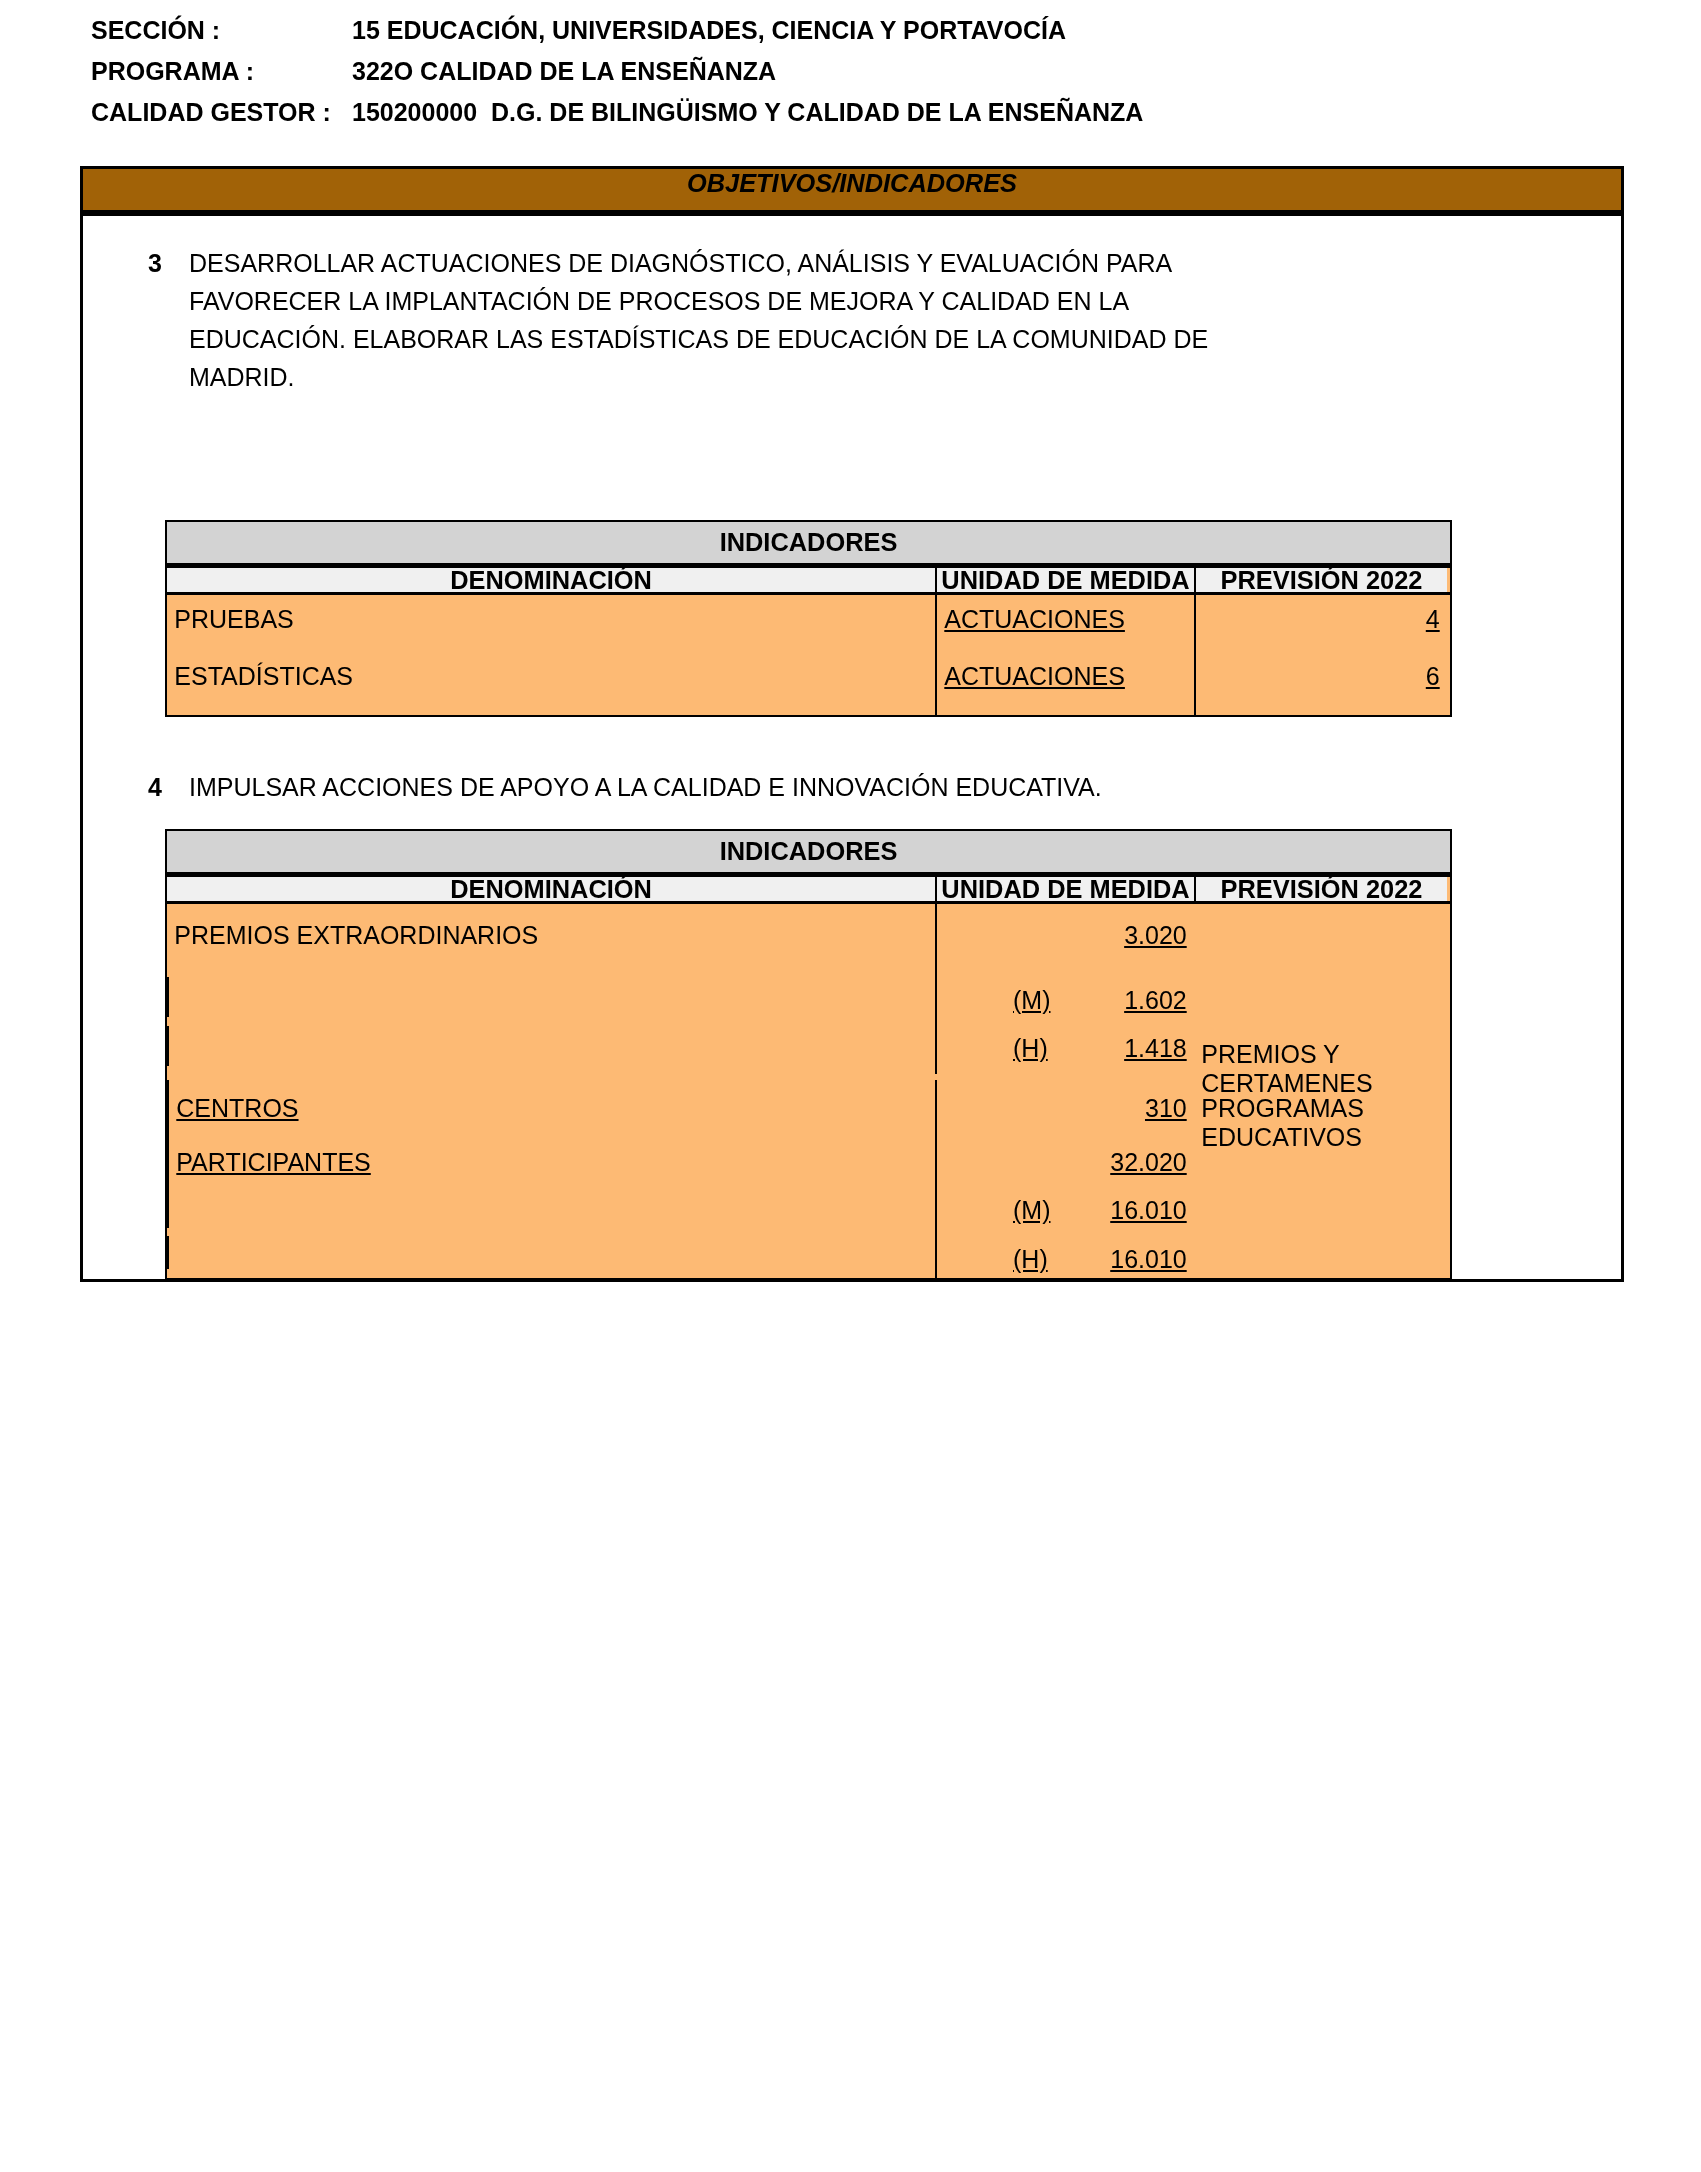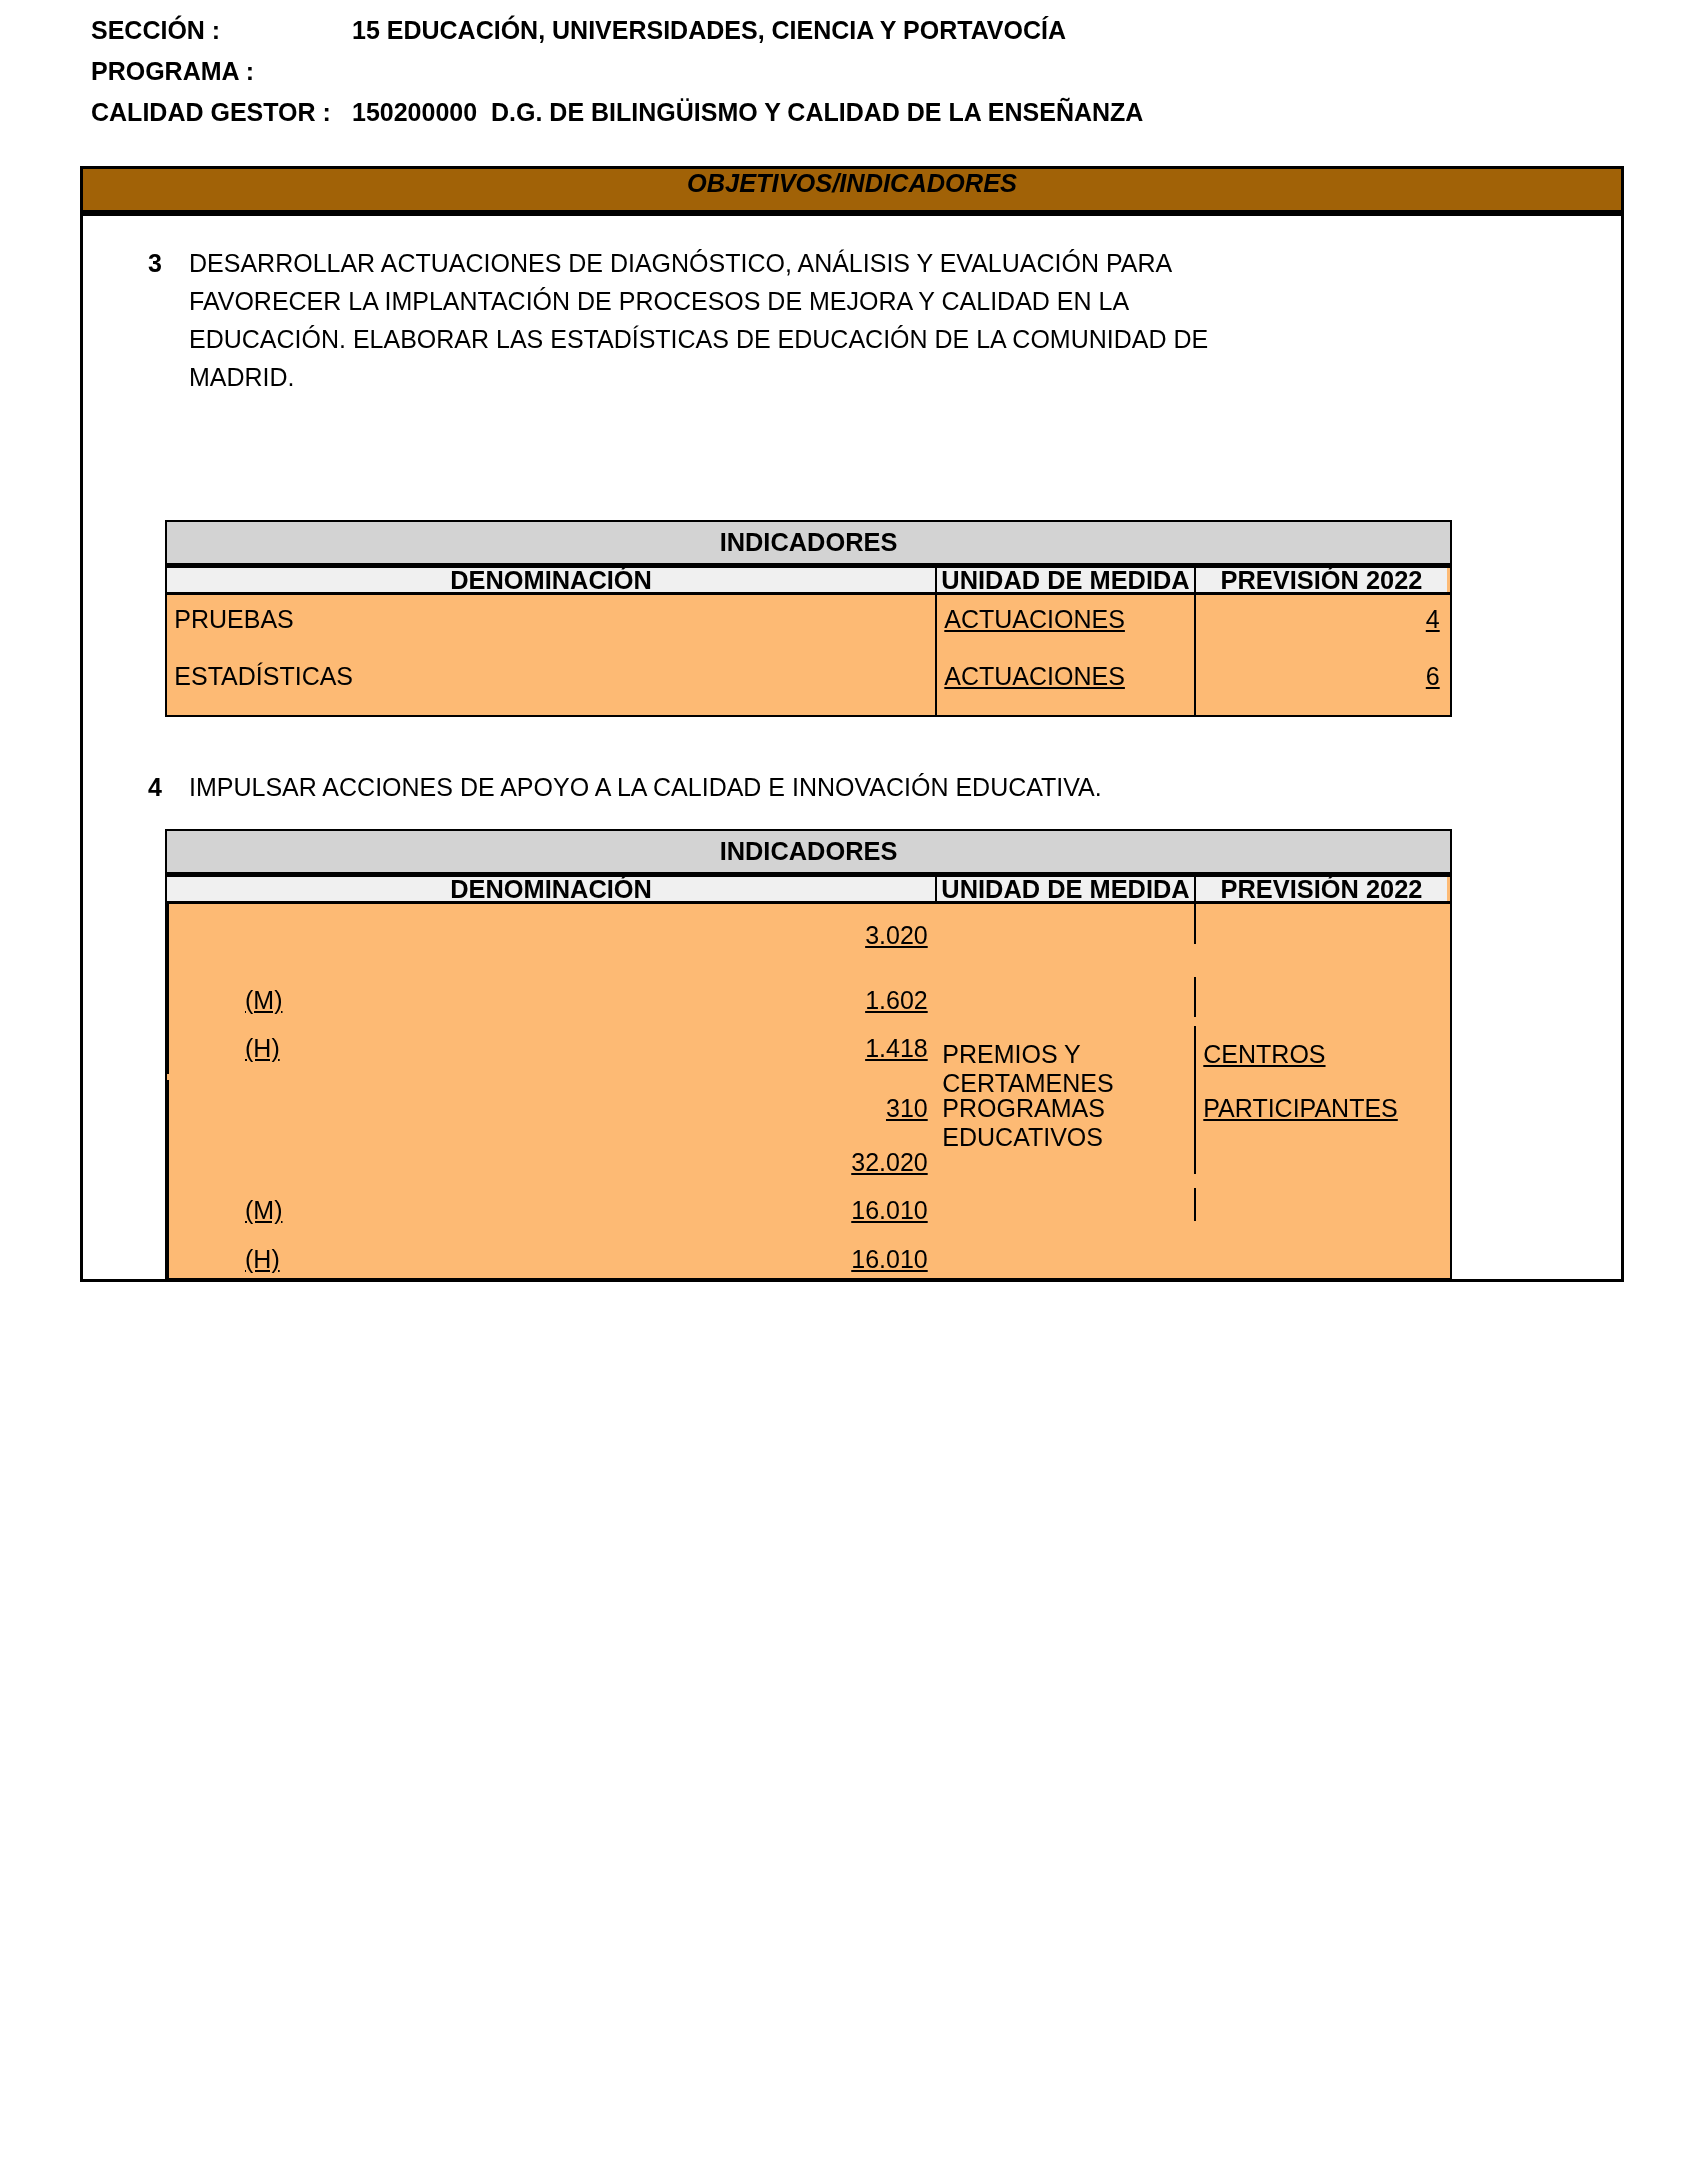--- a/index.html
+++ b/index.html
@@ -83,20 +83,21 @@
 
 <div class="page">
 
   <div class="doc-header">
     <div class="hdr-row">
       <span class="hdr-label">SECCIÓN :</span>
       <span class="hdr-value">15 EDUCACIÓN, UNIVERSIDADES, CIENCIA Y PORTAVOCÍA</span>
     </div>
     <div class="hdr-row">
       <span class="hdr-label">PROGRAMA :</span>
+      <span class="hdr-value">322O CALIDAD DE LA ENSEÑANZA</span>
     </div>
     <div class="hdr-row">
       <span class="hdr-label">CALIDAD GESTOR :</span>
       <span class="hdr-value">150200000  D.G. DE BILINGÜISMO Y CALIDAD DE LA ENSEÑANZA</span>
     </div>
   </div>
 
   <div class="outer-box">
     <div class="outer-title">
       <span>OBJETIVOS/INDICADORES</span>
@@ -135,20 +136,21 @@
 
       <div class="ind-table" id="table2">
         <div class="t-title">INDICADORES</div>
         <div class="t-headrow">
           <div class="t-headcell">DENOMINACIÓN</div>
           <div class="t-headcell">UNIDAD DE MEDIDA</div>
           <div class="t-headcell">PREVISIÓN 2022</div>
         </div>
         <div class="t-body">
 
+          <div class="t-cell c-den h100 pt24"><span>PREMIOS EXTRAORDINARIOS</span></div>
           <div class="t-cell c-val h100 pt24"><span>3.020</span></div>
 
           <div class="t-cell c-den h55"></div>
           <div class="t-cell c-unit h55"></div>
           <div class="c-val h55 pt12">
             <div class="bd-row">
               <span class="bd-label">(M)</span>
               <span class="bd-val">1.602</span>
             </div>
           </div>

